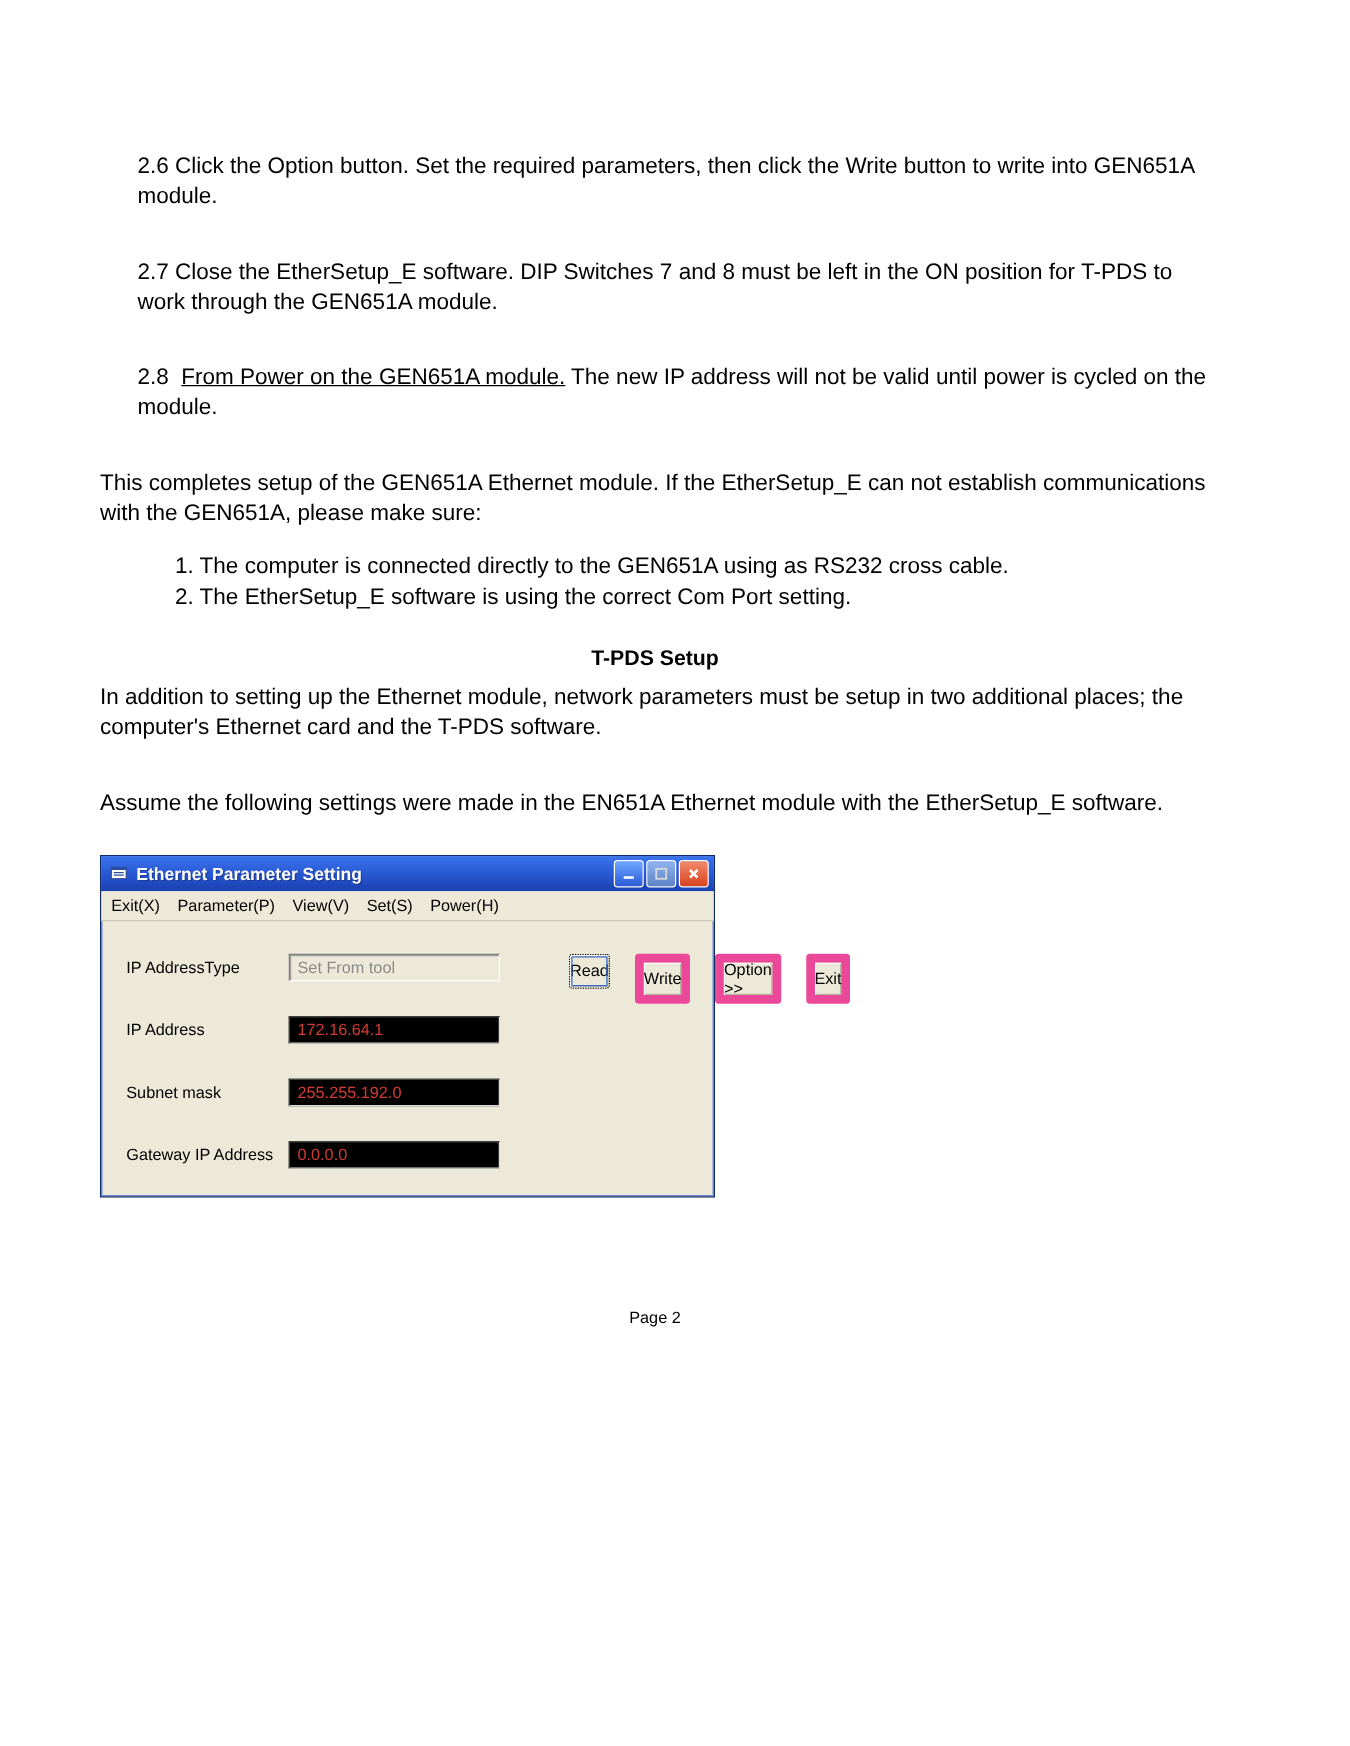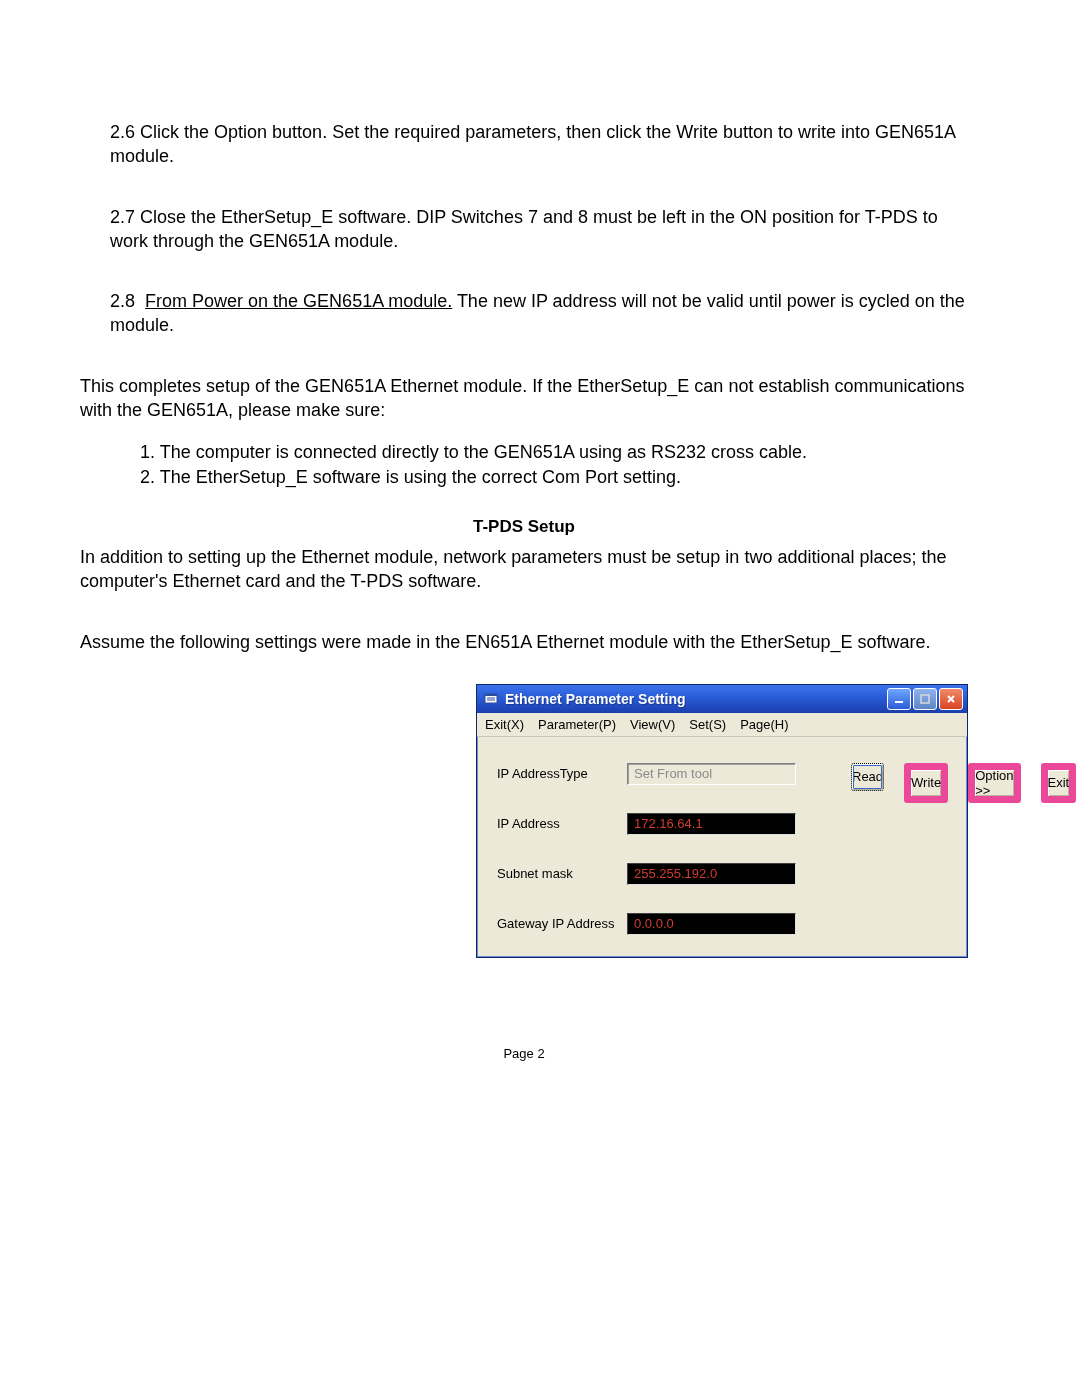--- a/index.html
+++ b/index.html
@@ -35,21 +35,21 @@
     text-align: center;
     font-size: 17px;
     font-weight: bold;
     margin: 28px 0 8px 0;
   }
   .spacer { height: 18px; }
 
   
   .dialog-wrap {
     display: flex;
-    justify-content: flex-end;
+    justify-content: flex-start;
     margin-top: 30px;
   }
   .dialog {
     width: 490px;
     border: 1px solid #0a2a6b;
     background: #ece9d8;
     font-family: Tahoma, Arial, sans-serif;
     font-size: 13px;
     box-shadow: 0 0 0 1px #6f8ad6 inset;
   }
@@ -246,21 +246,21 @@
               </svg>
           </div>
         </div>
       </div>
 
       <div class="menubar">
         <span>Exit(X)</span>
         <span>Parameter(P)</span>
         <span>View(V)</span>
         <span>Set(S)</span>
-        <span>Page(H)</span>
+        <span>Power(H)</span>
       </div>
 
       <div class="client">
         <div class="form-col">
           <div class="form-row">
             <div class="form-label">IP AddressType</div>
             <div class="ro-field">Set From tool</div>
           </div>
           <div class="form-row">
             <div class="form-label">IP Address</div>

